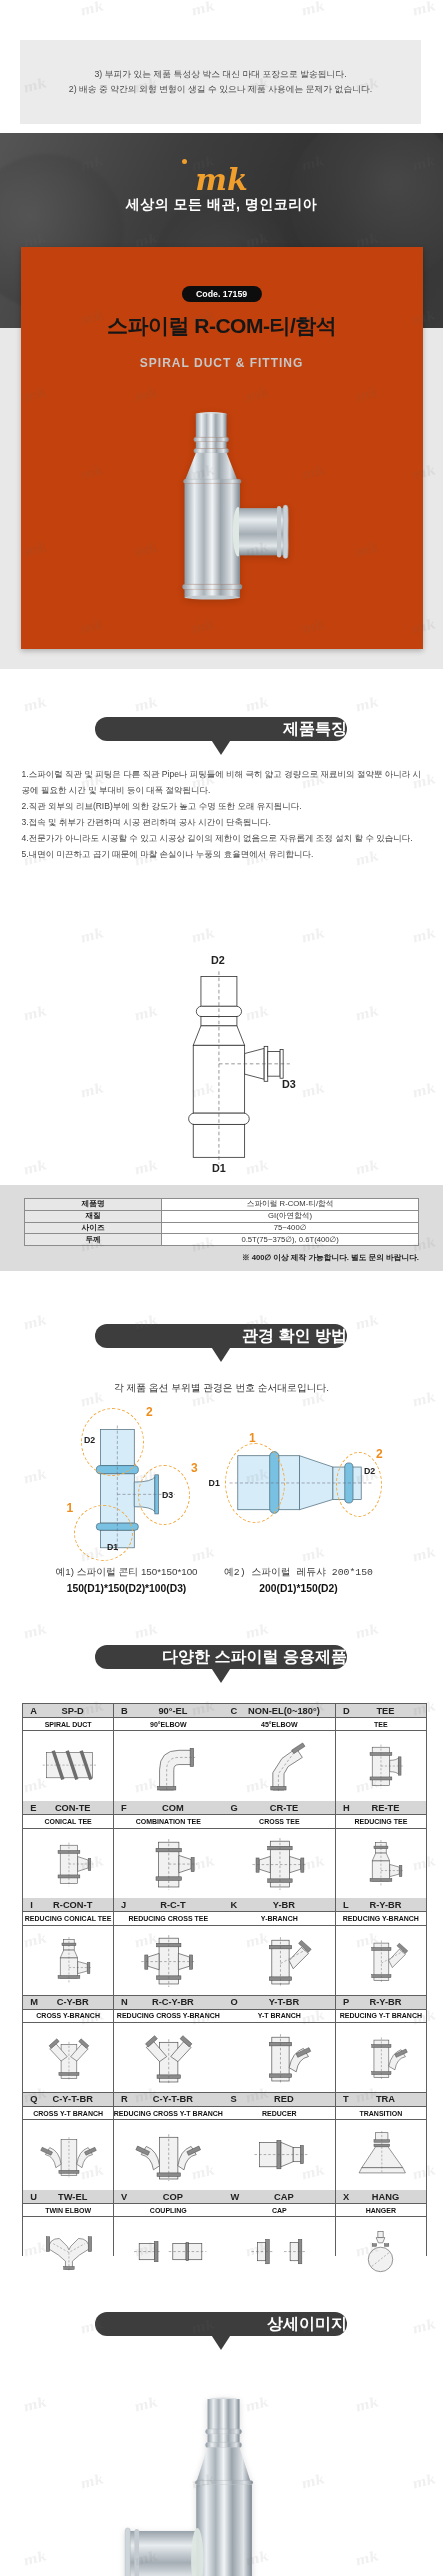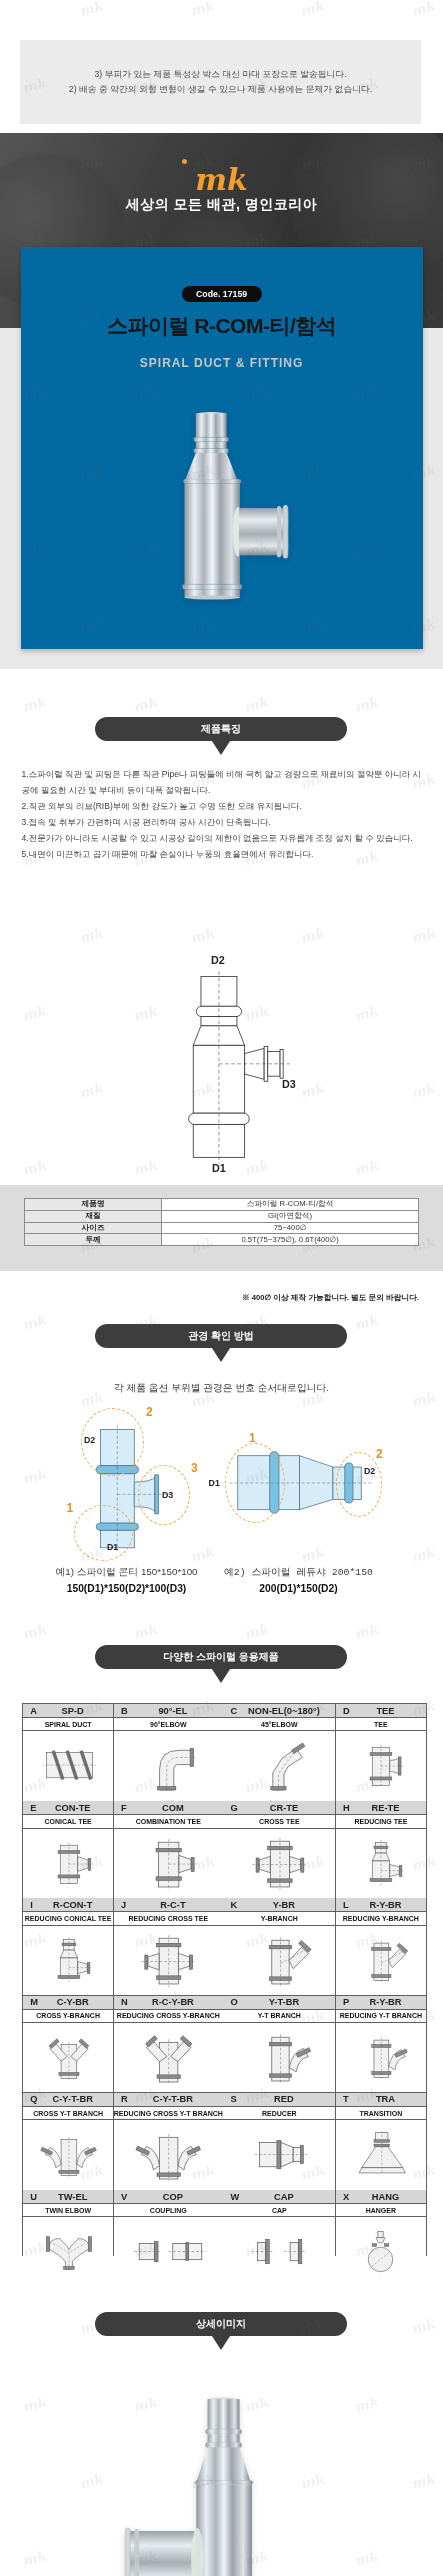--- a/index.html
+++ b/index.html
@@ -21,40 +21,40 @@
         linear-gradient(115deg,#555 0%,#3e3e3e 35%,#303030 70%,#3a3a3a 100%);overflow:hidden;}
   .hero .blob{position:absolute;border-radius:50%;filter:blur(1px);}
   .hero-logo{position:absolute;left:0;top:32px;width:100%;text-align:center;
              font-family:"DejaVu Serif",serif;font-style:italic;font-weight:bold;
              font-size:30px;color:#f09e2c;line-height:30px;}
   .hero-logo .dot{position:absolute;margin-left:-13.4px;margin-top:-6.2px;width:5.2px;height:5.2px;border-radius:50%;background:#f09e2c;}
   .hero-tag{position:absolute;left:0;top:63px;width:100%;text-align:center;color:#fff;
             font-size:14px;font-weight:bold;letter-spacing:0.5px;}
   .graybg{left:0;top:328px;width:443px;height:341px;background:#e8e8e8;}
   
-  .card{left:20.6px;top:247px;width:402px;height:402px;background:#0369a1;box-shadow:0 1.5px 5.2px rgba(0,0,0,.25);}
+  .card{left:20.6px;top:247px;width:402px;height:402px;background:#c2410c;box-shadow:0 1.5px 5.2px rgba(0,0,0,.25);}
   .code-pill{position:absolute;left:50%;top:39px;transform:translateX(-50%);background:#0d0d0d;color:#fff;
              font-size:8.8px;font-weight:bold;padding:3.1px 14.4px;border-radius:8.8px;}
   .p-title{position:absolute;left:0;top:65px;width:100%;text-align:center;font-size:21px;font-weight:800;color:#161616;letter-spacing:-0.5px;}
   .p-sub{position:absolute;left:0;top:109px;width:100%;text-align:center;font-size:12px;font-weight:bold;color:#c7c7c7;letter-spacing:1px;}
   
   .banner{position:absolute;left:95px;width:252px;height:24px;background:#3d3d3d;border-radius:12.4px;
-          color:#fff;font-size:10px;font-weight:bold;display:flex;align-items:center;justify-content:center;z-index:5;}
+          color:#fff;font-size:16px;font-weight:bold;display:flex;align-items:center;justify-content:flex-end;z-index:5;}
   .banner::after{content:'';position:absolute;top:100%;left:50%;margin-top:-6.2px;transform:translateX(-50%);
                  width:0;height:0;border-left:13px solid transparent;border-right:13px solid transparent;
                  border-top:20.6px solid #3d3d3d;}
   
   .features{left:21.6px;top:766px;width:406px;font-size:8.5px;color:#3d3d3d;line-height:16px;}
   
   .specband{left:0;top:1185px;width:443px;height:86px;background:#dcdcdc;}
   .spec-table{left:24px;top:1198px;width:395px;border-collapse:collapse;position:absolute;}
   .spec-table td{border:0.5px solid #8c8c8c;height:10.8px;font-size:7.7px;text-align:center;padding:0 3.1px;}
   .spec-table td.lab{width:130px;background:#e7e7e7;font-weight:bold;color:#222;}
   .spec-table td.val{background:#fff;color:#333;}
-  .spec-note{left:24px;top:1253px;width:395px;text-align:right;font-size:7.7px;font-weight:bold;color:#222;margin-top:40px;}
+  .spec-note{left:24px;top:1253px;width:395px;text-align:right;font-size:7.7px;font-weight:bold;color:#222;}
   
   .dlabel{position:absolute;font-size:10.8px;font-weight:bold;color:#222;}
   .oc{position:absolute;border:1.5px dashed #f3a83d;border-radius:50%;}
   .onum{position:absolute;color:#ef8d1c;font-size:12px;font-weight:bold;}
   .exdim{position:absolute;font-size:8.8px;font-weight:bold;color:#222;}
   .ex-cap{position:absolute;width:165px;text-align:center;font-size:9.8px;color:#3c3c3c;}
   .ex-for{position:absolute;width:165px;text-align:center;font-size:10.3px;font-weight:bold;color:#111;}
   .guide-desc{left:0;top:1382px;width:443px;text-align:center;font-size:9.8px;color:#333;}
   
   .vgrid{left:22px;top:1703px;width:403px;height:551px;display:grid;

